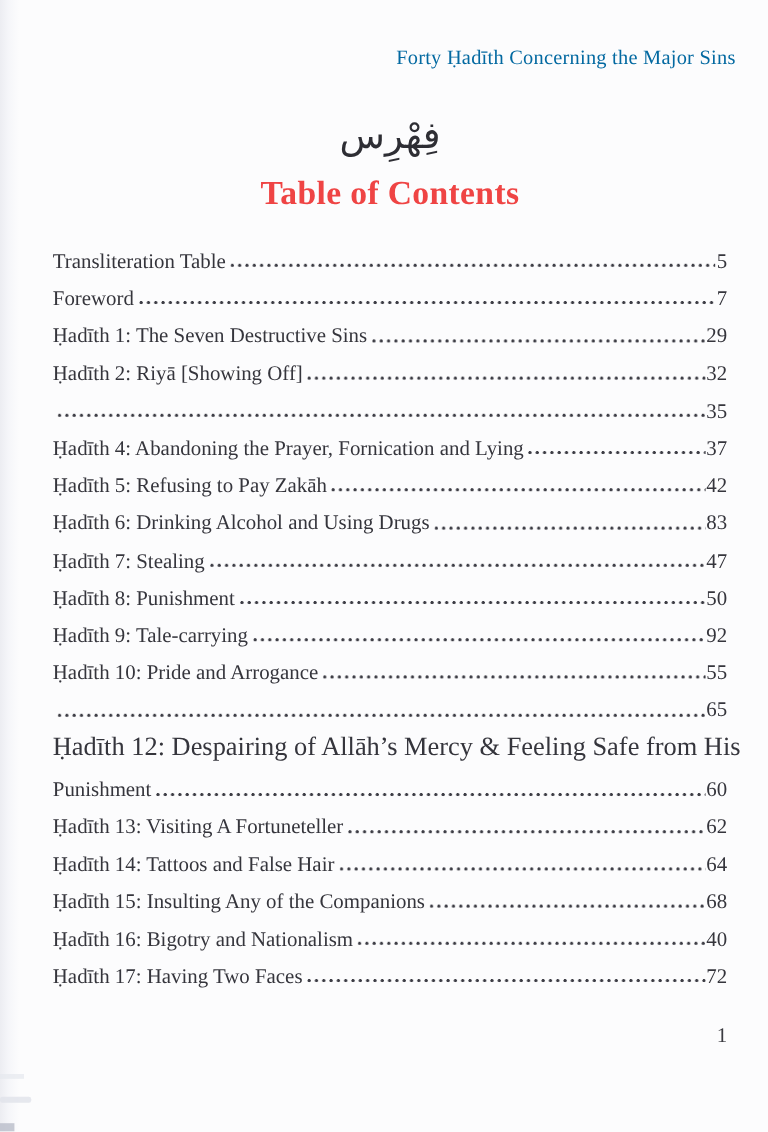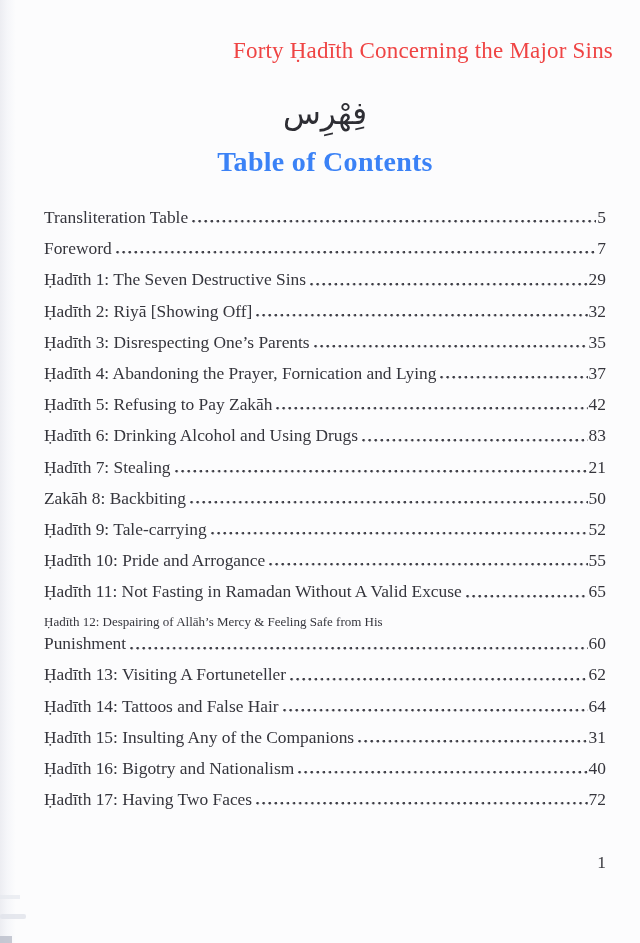--- a/index.html
+++ b/index.html
@@ -27,23 +27,23 @@
     background: #e6e8ee; opacity: .7;
   }
   .corner-notch {
     position: absolute; left: 0; bottom: 0; width: 12px; height: 7px;
     background: #b9bdc9; opacity: .8;
   }
 
   .running-title {
     position: absolute;
     top: 38px; right: 27px;
-    font-size: 23px;
+    font-size: 17px;
     letter-spacing: .2px;
-    color: #ef4444;
+    color: #0369a1;
     white-space: nowrap;
   }
 
   .content-col {
     position: absolute;
     left: 44px; top: 0;
     width: 562px; height: 100%;
   }
 
   .arabic-mark {
@@ -56,32 +56,32 @@
     color: #2e2e34;
   }
 
   .page-title {
     position: absolute;
     top: 146px; left: 0; right: 0;
     text-align: center;
     font-size: 28px;
     font-weight: bold;
     letter-spacing: .3px;
-    color: #3b82f6;
+    color: #ef4444;
   }
 
   .toc {
     position: absolute;
     top: 208px; left: 0; right: 0;
   }
   .toc-entry { margin-bottom: 12.4px; }
   .toc-wrap-first {
-    font-size: 13px;
+    font-size: 22px;
     line-height: 18.8px;
-    margin-bottom: 2px;
+    margin-bottom: 16px;
     white-space: nowrap;
   }
   .toc-line {
     display: flex;
     align-items: center;
     font-size: 17.4px;
     line-height: 18.8px;
   }
   .toc-title { white-space: nowrap; }
   .leader {
@@ -144,21 +144,20 @@
   <div class="toc-entry">
     <div class="toc-line">
       <span class="toc-title">Ḥadīth 2: Riyā [Showing Off]</span>
       <span class="leader"></span>
       <span class="toc-page">32</span>
     </div>
   </div>
 
   <div class="toc-entry">
     <div class="toc-line">
-      <span class="toc-title">Ḥadīth 3: Disrespecting One’s Parents</span>
       <span class="leader"></span>
       <span class="toc-page">35</span>
     </div>
   </div>
 
   <div class="toc-entry">
     <div class="toc-line">
       <span class="toc-title">Ḥadīth 4: Abandoning the Prayer, Fornication and Lying</span>
       <span class="leader"></span>
       <span class="toc-page">37</span>
@@ -178,51 +177,50 @@
       <span class="toc-title">Ḥadīth 6: Drinking Alcohol and Using Drugs</span>
       <span class="leader"></span>
       <span class="toc-page">83</span>
     </div>
   </div>
 
   <div class="toc-entry">
     <div class="toc-line">
       <span class="toc-title">Ḥadīth 7: Stealing</span>
       <span class="leader"></span>
-      <span class="toc-page">21</span>
-    </div>
-  </div>
-
-  <div class="toc-entry">
-    <div class="toc-line">
-      <span class="toc-title">Zakāh 8: Backbiting</span>
+      <span class="toc-page">47</span>
+    </div>
+  </div>
+
+  <div class="toc-entry">
+    <div class="toc-line">
+      <span class="toc-title">Ḥadīth 8: Punishment</span>
       <span class="leader"></span>
       <span class="toc-page">50</span>
     </div>
   </div>
 
   <div class="toc-entry">
     <div class="toc-line">
       <span class="toc-title">Ḥadīth 9: Tale-carrying</span>
       <span class="leader"></span>
-      <span class="toc-page">52</span>
+      <span class="toc-page">92</span>
     </div>
   </div>
 
   <div class="toc-entry">
     <div class="toc-line">
       <span class="toc-title">Ḥadīth 10: Pride and Arrogance</span>
       <span class="leader"></span>
       <span class="toc-page">55</span>
     </div>
   </div>
 
   <div class="toc-entry">
     <div class="toc-line">
-      <span class="toc-title">Ḥadīth 11: Not Fasting in Ramadan Without A Valid Excuse</span>
       <span class="leader"></span>
       <span class="toc-page">65</span>
     </div>
   </div>
 
   <div class="toc-entry">
         <div class="toc-wrap-first">Ḥadīth 12: Despairing of Allāh’s Mercy &amp; Feeling Safe from His</div>
     <div class="toc-line">
       <span class="toc-title">Punishment</span>
       <span class="leader"></span>
@@ -243,21 +241,21 @@
       <span class="toc-title">Ḥadīth 14: Tattoos and False Hair</span>
       <span class="leader"></span>
       <span class="toc-page">64</span>
     </div>
   </div>
 
   <div class="toc-entry">
     <div class="toc-line">
       <span class="toc-title">Ḥadīth 15: Insulting Any of the Companions</span>
       <span class="leader"></span>
-      <span class="toc-page">31</span>
+      <span class="toc-page">68</span>
     </div>
   </div>
 
   <div class="toc-entry">
     <div class="toc-line">
       <span class="toc-title">Ḥadīth 16: Bigotry and Nationalism</span>
       <span class="leader"></span>
       <span class="toc-page">40</span>
     </div>
   </div>

